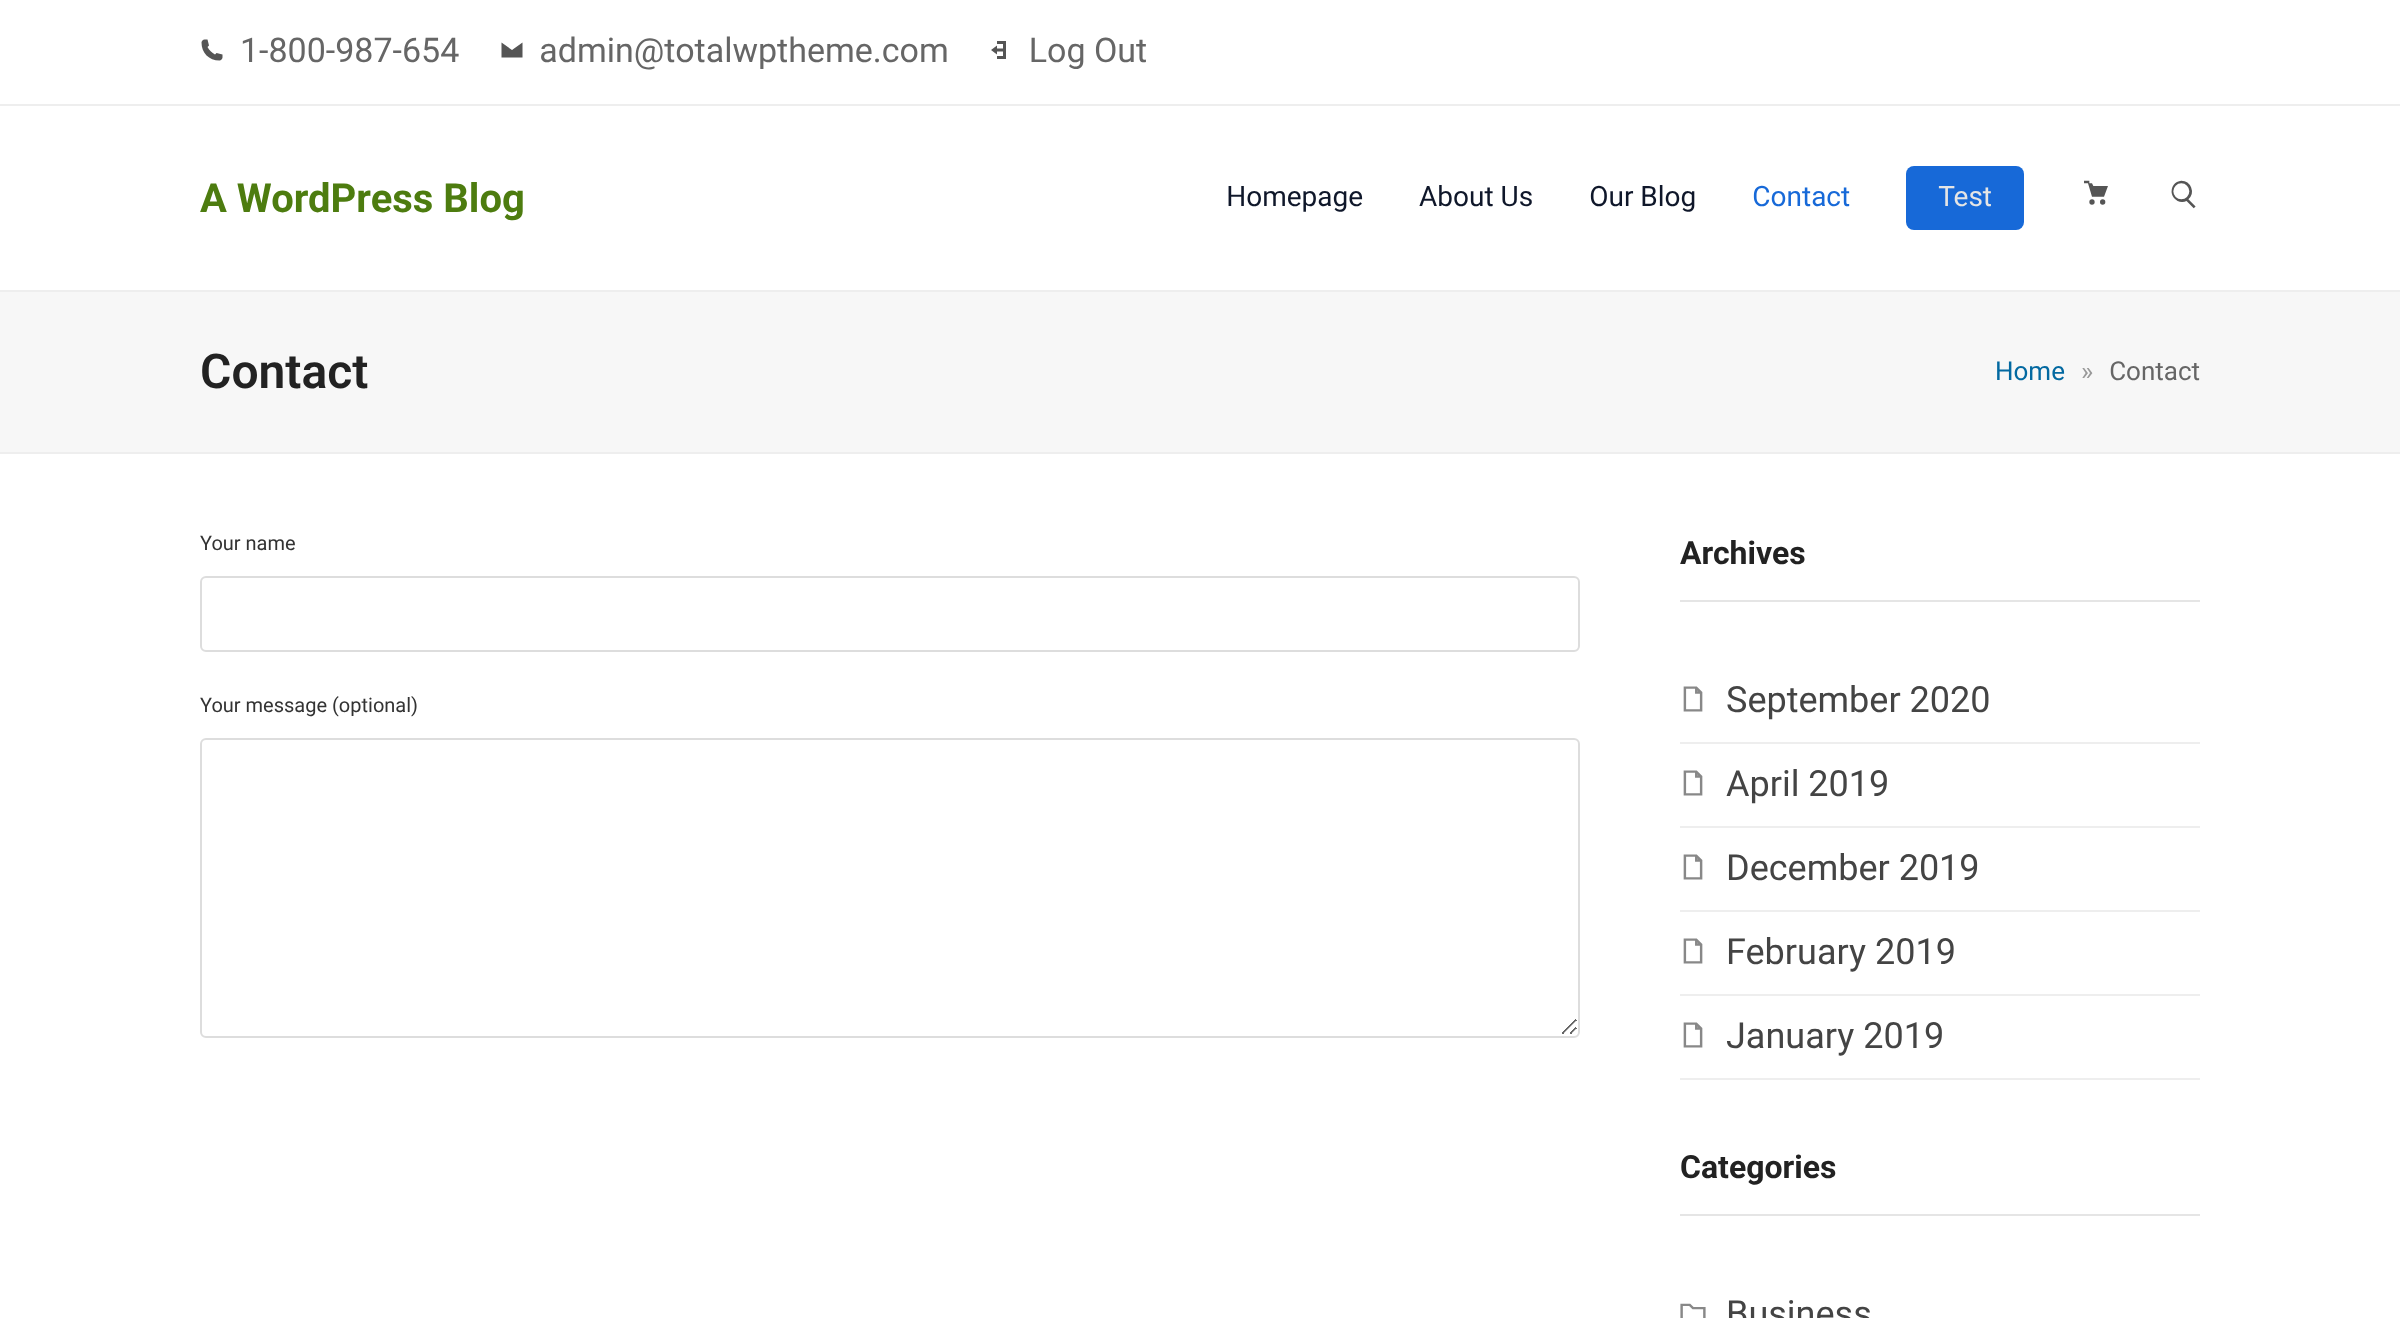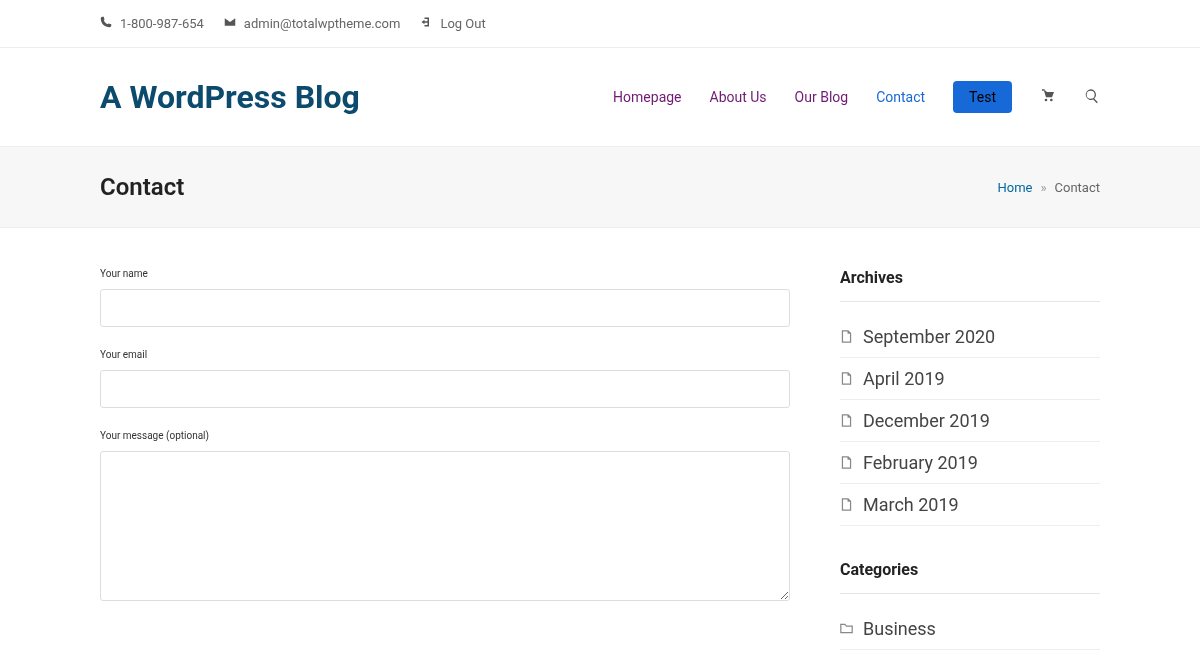--- a/index.html
+++ b/index.html
@@ -1,49 +1,49 @@
 <!DOCTYPE html>
 <html><head>
 <meta charset="utf-8">
 <style>
 * { margin: 0; padding: 0; box-sizing: border-box; }
 body { font-family: -apple-system, BlinkMacSystemFont, "Segoe UI", Roboto, Helvetica, Arial, sans-serif; color: #333; background: #fff; }
 
 .topbar { border-bottom: 1px solid #eee; }
-.topbar-inner { max-width: 1000px; margin: 0 auto; padding: 16px 0; display: flex; gap: 20px; align-items: flex-end; font-size: 13px; color: #666; }
+.topbar-inner { max-width: 1000px; margin: 0 auto; padding: 16px 0; display: flex; gap: 20px; align-items: flex-end; font-size: 17px; color: #666; }
 .topbar-item { display: flex; align-items: center; gap: 8px; }
 .topbar-item svg { width: 12px; height: 12px; fill: #555; }
 
 .header { }
 .header-inner { max-width: 1000px; margin: 0 auto; display: flex; align-items: center; justify-content: space-between; padding: 30px 0; }
-.site-title { font-size: 32px; font-weight: 700; color: #0c4a6e; }
+.site-title { font-size: 20px; font-weight: 700; color: #4d7c0f; }
 .nav { display: flex; align-items: center; gap: 28px; font-size: 14px; }
-.nav-link { color: #701a75; text-decoration: none; cursor: pointer; }
+.nav-link { color: #0f172a; text-decoration: none; cursor: pointer; }
 .nav-link.active { color: #1769d8; }
-.nav-button { background: #1769d8; color: #000000; padding: 8px 16px; border-radius: 4px; font-size: 14px; cursor: pointer; text-align: center; }
+.nav-button { background: #1769d8; color: #e5e5e5; padding: 8px 16px; border-radius: 4px; font-size: 14px; cursor: pointer; text-align: center; }
 .icon-btn { color: #555; cursor: pointer; }
 .icon-btn svg { width: 16px; height: 16px; fill: #555; }
 
 .page-header { background: #f7f7f7; border-top: 1px solid #eee; border-bottom: 1px solid #eee; }
 .page-header-inner { max-width: 1000px; margin: 0 auto; padding: 26px 0; display: flex; align-items: center; justify-content: space-between; }
 .page-title { font-size: 24px; font-weight: 600; color: #222; }
 .breadcrumb { font-size: 13px; color: #666; display: flex; gap: 8px; align-items: center; }
 .breadcrumb a { color: #0369a1; text-decoration: none; cursor: pointer; }
 .breadcrumb .sep { color: #999; }
 
 .content { max-width: 1000px; margin: 0 auto; padding: 40px 0; display: flex; gap: 50px; }
 .main { flex: 1; }
 .form-group { margin-bottom: 22px; }
 .form-label { display: block; font-size: 10px; color: #333; margin-bottom: 10px; }
 .form-input { width: 100%; padding: 10px; border: 1px solid #ddd; border-radius: 3px; font-size: 14px; background: #fff; }
 textarea.form-input { min-height: 150px; resize: vertical; }
 
 .sidebar { width: 260px; }
 .widget { margin-bottom: 34px; }
-.widget-title { font-size: 16px; font-weight: 700; color: #222; margin-bottom: 14px; padding-bottom: 14px; border-bottom: 1px solid #e5e5e5; }
+.widget-title { font-size: 16px; font-weight: 700; color: #222; margin-bottom: 29px; padding-bottom: 14px; border-bottom: 1px solid #e5e5e5; }
 .widget-list { list-style: none; }
 .widget-item { padding: 10px 0; border-bottom: 1px solid #eee; display: flex; align-items: center; gap: 10px; font-size: 18px; color: #444; cursor: pointer; }
 .widget-item svg { width: 13px; height: 13px; fill: none; stroke: #888; stroke-width: 1.5; }
 </style>
 </head>
 <body>
 
 <div class="topbar">
   <div class="topbar-inner">
     <span class="topbar-item">
@@ -97,24 +97,20 @@
   </div>
 </section>
 
 <div class="content">
   <main class="main">
     <div class="form-group">
       <label class="form-label">Your name</label>
       <input type="text" class="form-input" style="">
     </div>
     <div class="form-group">
-      <label class="form-label">Your email</label>
-      <input type="email" class="form-input" style="">
-    </div>
-    <div class="form-group">
       <label class="form-label">Your message (optional)</label>
       <textarea class="form-input" style=""></textarea>
     </div>
   </main>
 
   <aside class="sidebar">
     <div class="widget">
       <h3 class="widget-title">Archives</h3>
       <ul class="widget-list">
         <li class="widget-item">
@@ -138,21 +134,21 @@
         <li class="widget-item">
             <span><svg viewBox="0 0 16 16">
                 <path d="M3 1h7l3 3v11H3V1z M10 1v3h3"></path>
               </svg></span>
             <span>February 2019</span>
           </li>
         <li class="widget-item">
             <span><svg viewBox="0 0 16 16">
                 <path d="M3 1h7l3 3v11H3V1z M10 1v3h3"></path>
               </svg></span>
-            <span>March 2019</span>
+            <span>January 2019</span>
           </li>
       </ul>
     </div>
     <div class="widget">
       <h3 class="widget-title">Categories</h3>
       <ul class="widget-list">
         <li class="widget-item">
             <span><svg viewBox="0 0 16 16">
                 <path d="M1 3h5l2 2h7v8H1V3z"></path>
               </svg></span>

